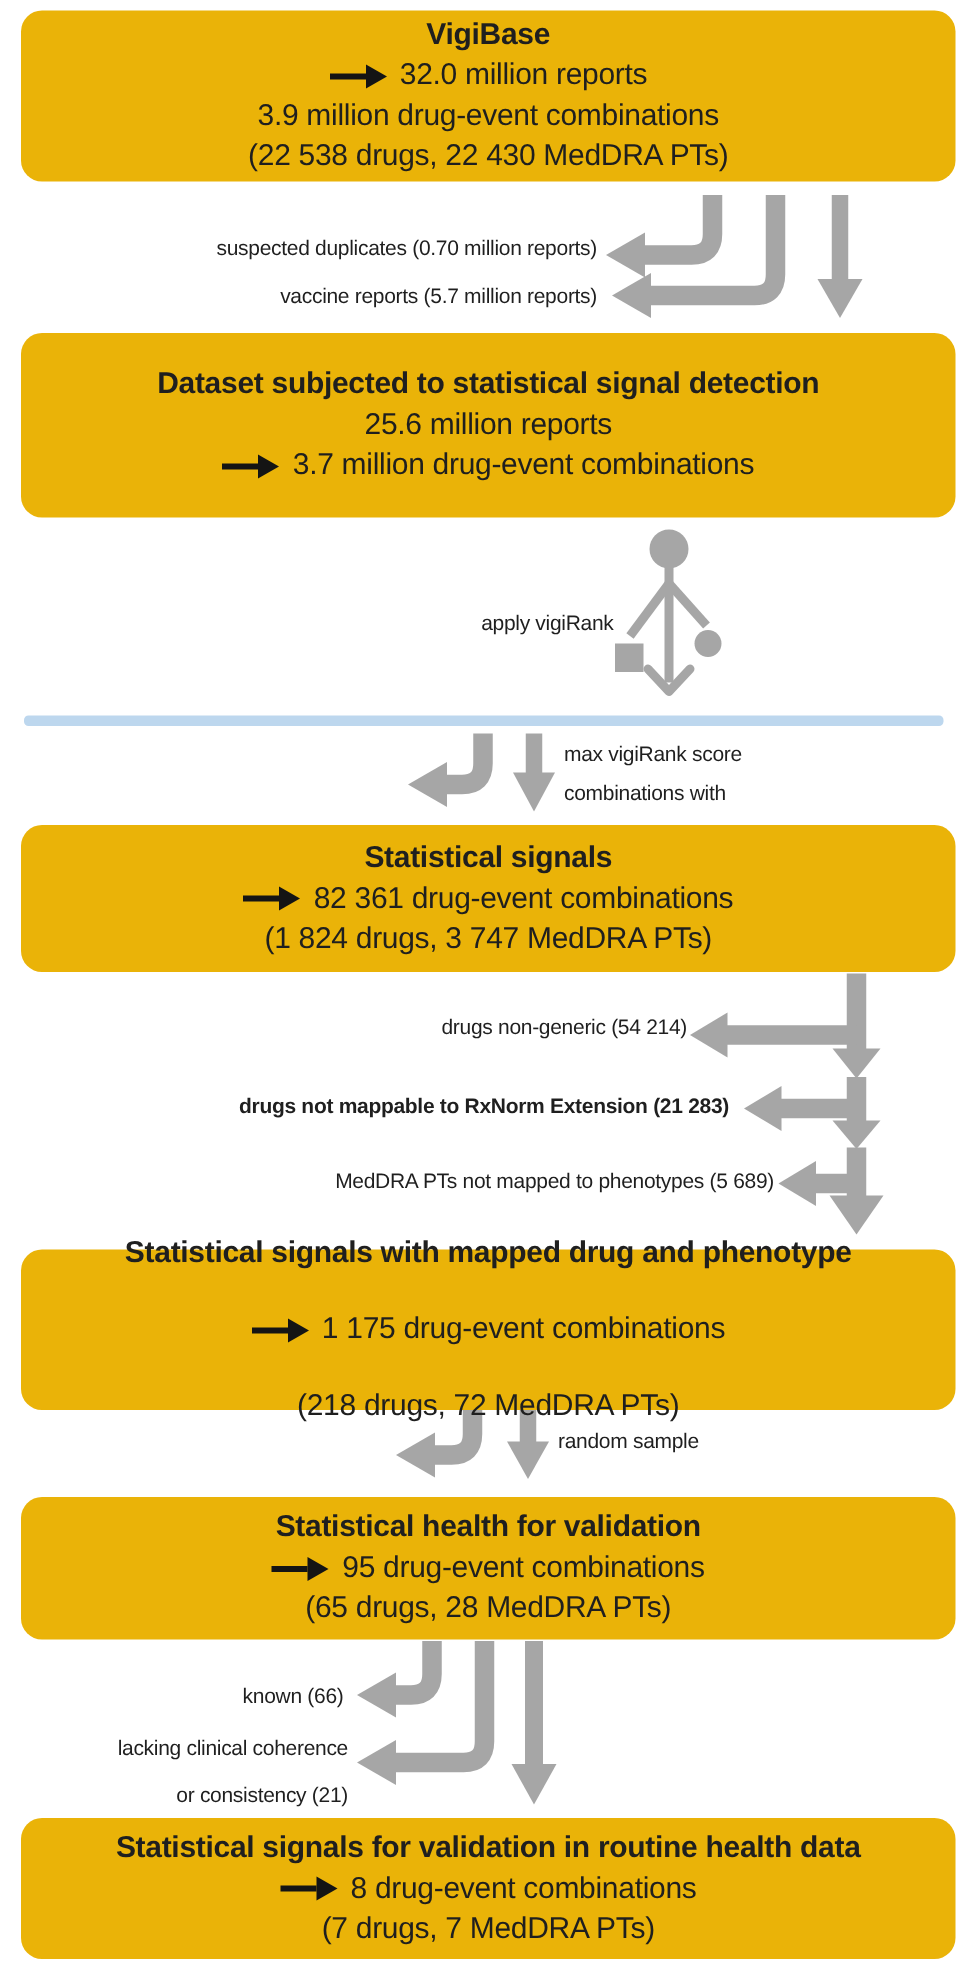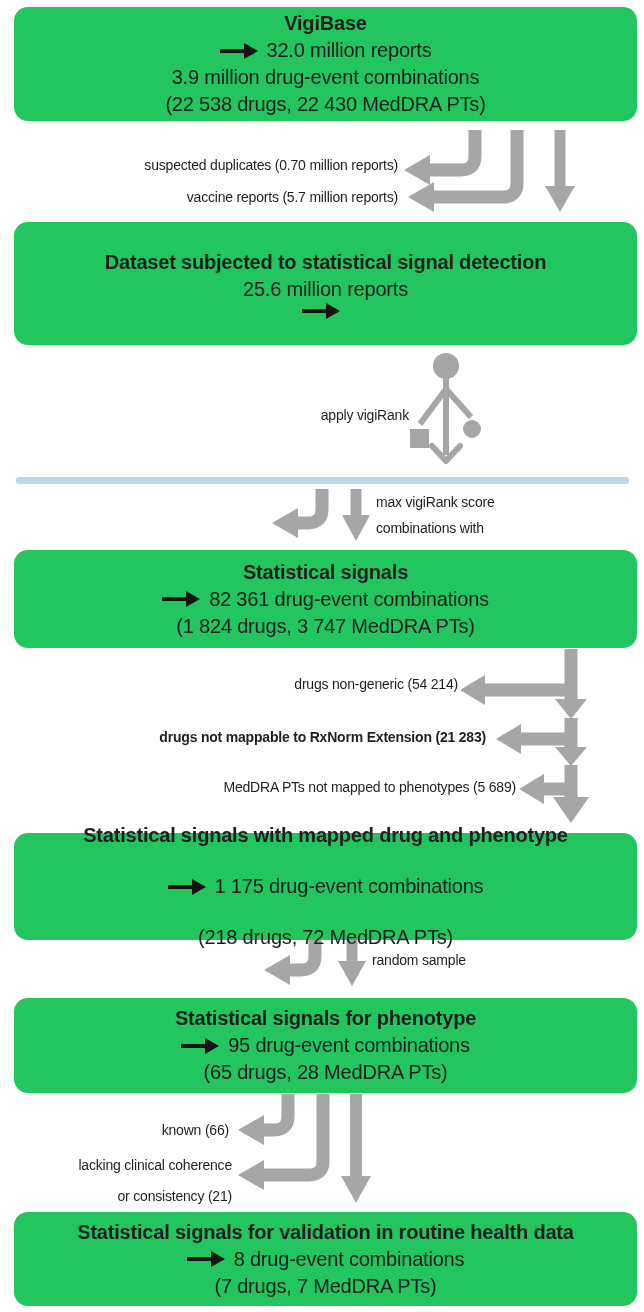--- a/index.html
+++ b/index.html
@@ -3,21 +3,21 @@
 <meta charset="utf-8">
 <style>
   html,body{margin:0;padding:0;background:#ffffff;}
   .canvas{
     position:relative;width:644px;height:1312px;overflow:hidden;
     font-family:"Liberation Sans","DejaVu Sans",sans-serif;
     color:#1f1f1f;background:#ffffff;
   }
   .overlay{position:absolute;left:0;top:0;width:644px;height:1312px;pointer-events:none;}
   .box{
-    position:absolute;left:14px;width:623px;background:#22c55e;border-radius:14px;
+    position:absolute;left:14px;width:623px;background:#eab308;border-radius:14px;
     display:flex;flex-direction:column;justify-content:center;align-items:center;
     text-align:center;
   }
   .box .title{font-weight:700;font-size:20px;line-height:27px;letter-spacing:-0.2px;white-space:nowrap;}
   .box .line{font-size:20px;line-height:27px;letter-spacing:-0.2px;white-space:nowrap;}
   .arrowline{display:flex;align-items:center;justify-content:center;}
   .barrow{display:inline-flex;align-items:center;margin-right:9px;}
   .barrow .bl{display:block;width:24px;height:4px;background:#141414;}
   .barrow .bh{display:block;width:0;height:0;border-left:14px solid #141414;border-top:8px solid transparent;border-bottom:8px solid transparent;}
   .lbl{
@@ -133,20 +133,21 @@
   <div class="lbl right" style="right:246px;top:184px;">vaccine reports (5.7 million reports)</div>
 
   <div class="box" style="top:222px;height:123px;">
     <div class="title">Dataset subjected to statistical signal detection</div>
     <div class="line">25.6 million reports</div>
     <div class="line arrowline">
       <span class="barrow">
           <span class="bl"></span>
           <span class="bh"></span>
         </span>
+      <span>3.7 million drug-event combinations</span>
     </div>
   </div>
 
   <div class="lbl right" style="right:235px;top:402px;">apply vigiRank</div>
 
   <div class="lbl" style="left:376px;top:489px;">
     <div>max vigiRank score</div>
     <div>combinations with</div>
   </div>
 
@@ -174,21 +175,21 @@
           <span class="bh"></span>
         </span>
       <span>1 175 drug-event combinations</span>
     </div>
     <div class="line">(218 drugs, 72 MedDRA PTs)</div>
   </div>
 
   <div class="lbl" style="left:372px;top:947px;">random sample</div>
 
   <div class="box" style="top:998px;height:95px;">
-    <div class="title">Statistical signals for phenotype</div>
+    <div class="title">Statistical health for validation</div>
     <div class="line arrowline">
       <span class="barrow">
           <span class="bl"></span>
           <span class="bh"></span>
         </span>
       <span>95 drug-event combinations</span>
     </div>
     <div class="line">(65 drugs, 28 MedDRA PTs)</div>
   </div>
 

